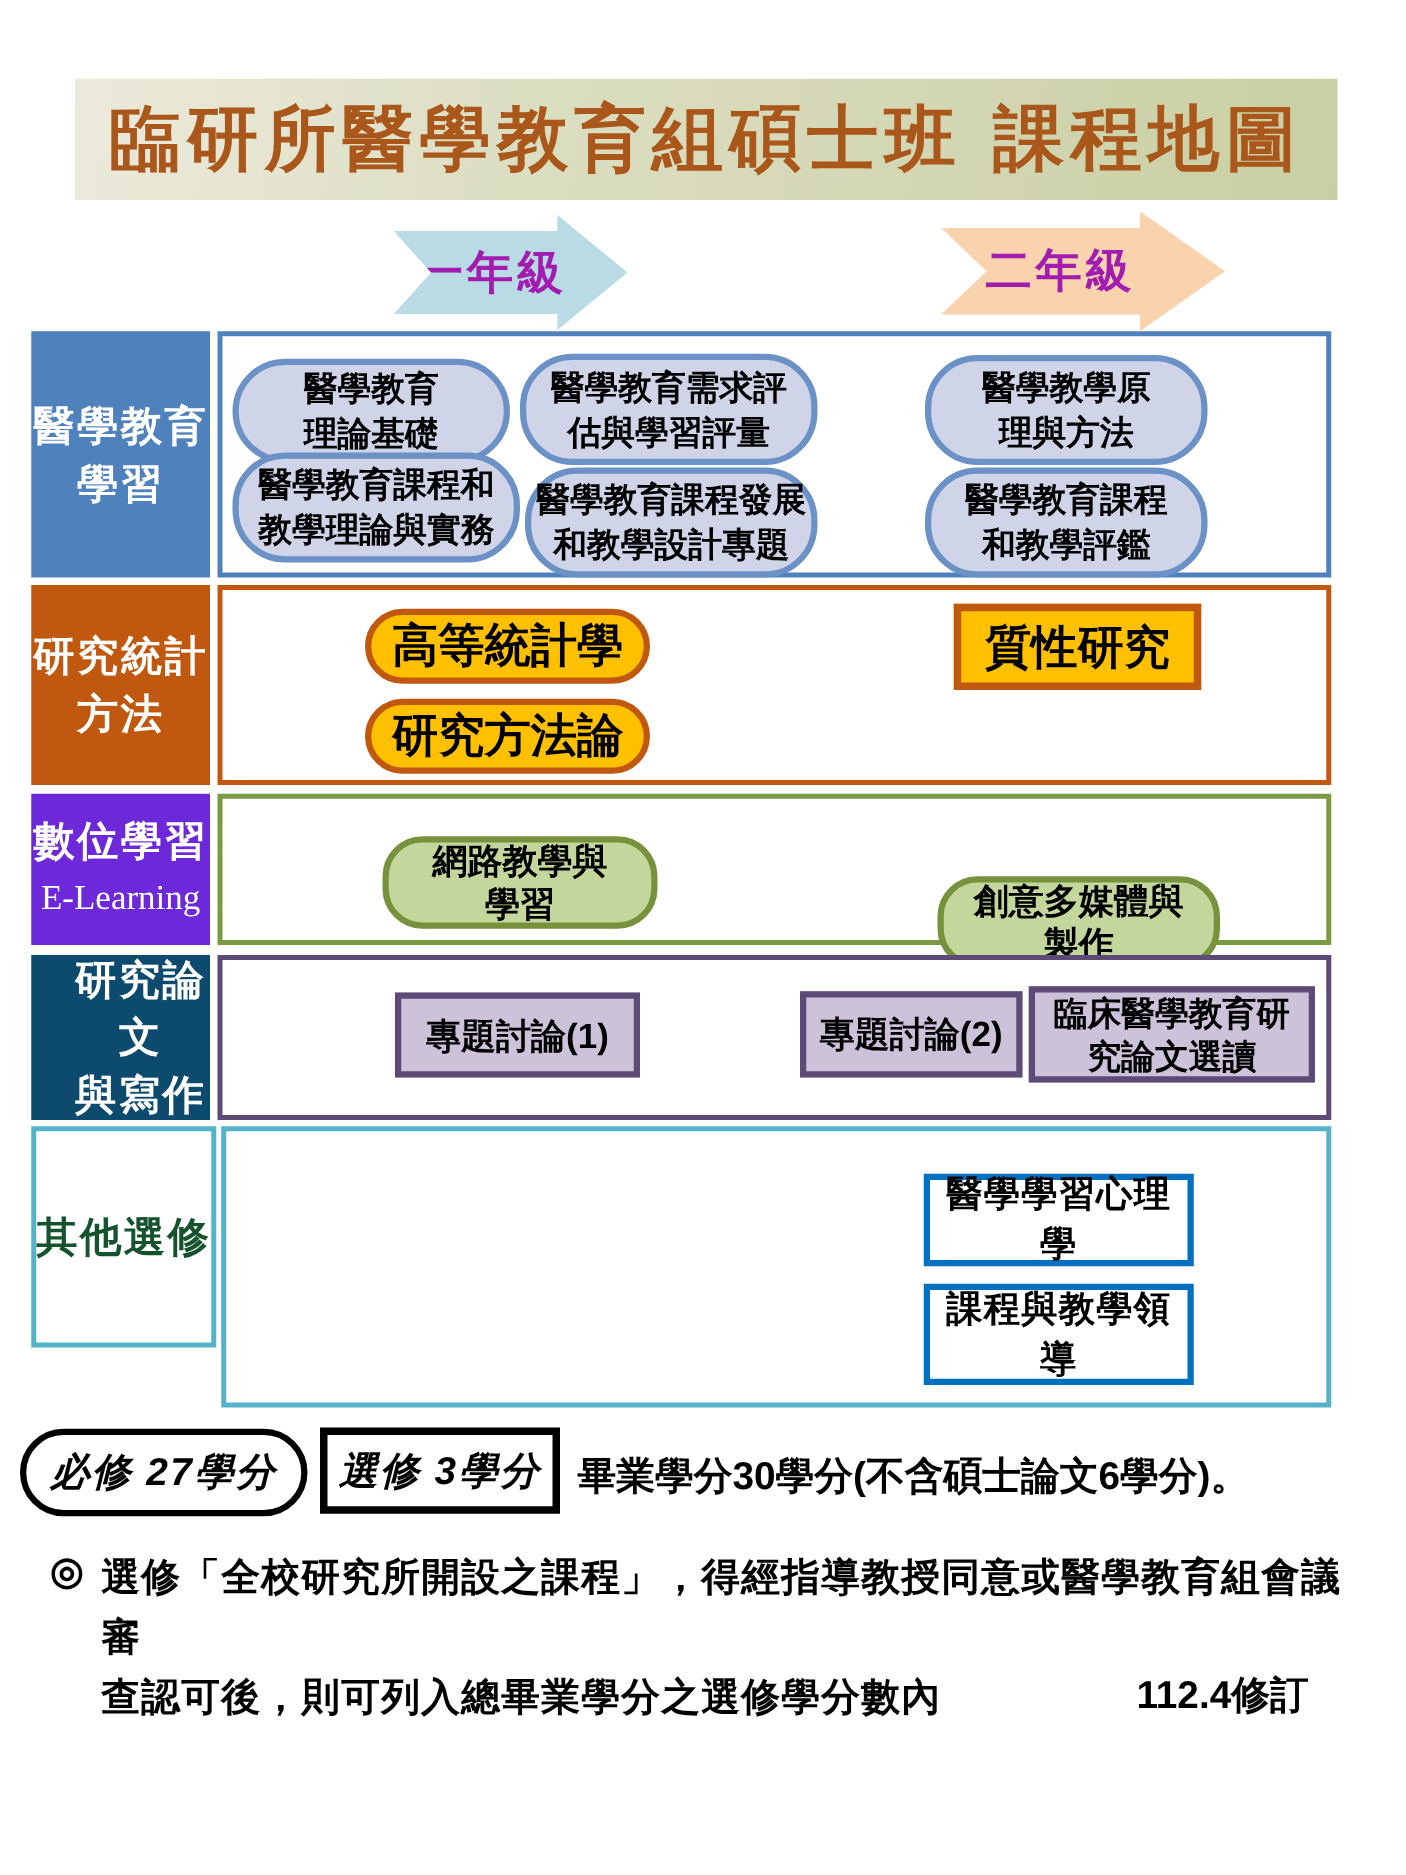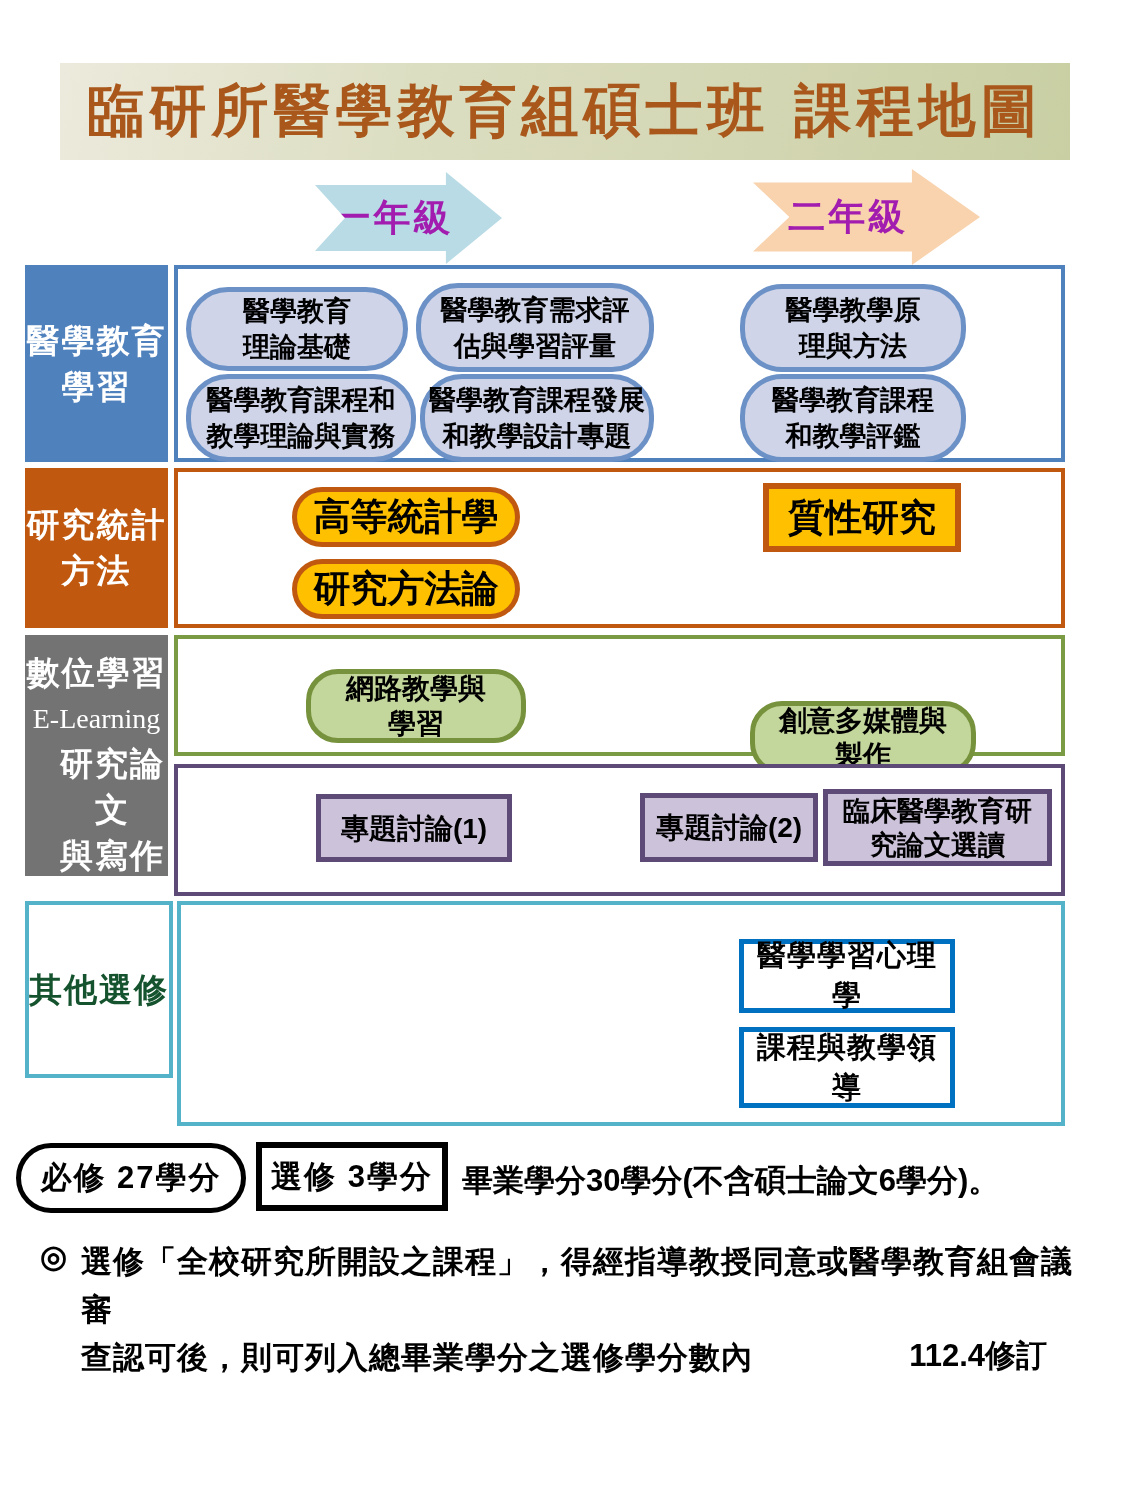--- a/index.html
+++ b/index.html
@@ -40,21 +40,21 @@
   .course span{display:block;}
   .r1c{background:#cfd4e8;border:5px solid #6b91c7;border-radius:42px;font-size:27px;line-height:36px;}
   .r2c{background:#ffc000;border:5px solid #c0590f;font-size:37px;line-height:34px;}
   .round{border-radius:30px;}
   .r3c{background:#c3d69b;border:5px solid #76923c;border-radius:32px;font-size:28px;line-height:35px;}
   .r4c{background:#ccc2da;border:5px solid #5d4a77;font-size:28px;line-height:35px;}
   .r5c{background:#fff;border:5px solid #0070c0;font-size:29px;letter-spacing:1px;}
   
   .badge{
     display:flex;align-items:center;justify-content:center;background:#fff;
-    border:5px solid #000;font-size:31px;font-weight:bold;letter-spacing:2px;
+    border:5px solid #000;font-size:31px;font-weight:bold;letter-spacing:2px;font-style:italic;
   }
   .note,.gradtext{font-size:31px;font-weight:bold;color:#000;}
   .note-line{line-height:48px;letter-spacing:1px;}
   .elearn-en{font-family:"Liberation Serif",serif;font-weight:normal;font-size:28px;letter-spacing:0;}
 </style>
 </head>
 <body>
 
 <div class="page">
 
@@ -79,21 +79,21 @@
     <span>理論基礎</span>
   </div>
   <div class="abs course r1c" style="left:416px;top:283px;width:238px;height:89px;">
     <span>醫學教育需求評</span>
     <span>估與學習評量</span>
   </div>
   <div class="abs course r1c" style="left:740px;top:284px;width:226px;height:88px;">
     <span>醫學教學原</span>
     <span>理與方法</span>
   </div>
-  <div class="abs course r1c" style="left:186px;top:374px;width:230px;height:88px;">
+  <div class="abs course r1c" style="left:186px;top:362px;width:230px;height:88px;">
     <span>醫學教育課程和</span>
     <span>教學理論與實務</span>
   </div>
   <div class="abs course r1c" style="left:420px;top:374px;width:234px;height:88px;">
     <span>醫學教育課程發展</span>
     <span>和教學設計專題</span>
   </div>
   <div class="abs course r1c" style="left:740px;top:374px;width:226px;height:88px;">
     <span>醫學教育課程</span>
     <span>和教學評鑑</span>
@@ -107,35 +107,35 @@
   <div class="abs course r2c round" style="left:292px;top:487px;width:228px;height:60px;">
     <span>高等統計學</span>
   </div>
   <div class="abs course r2c round" style="left:292px;top:559px;width:228px;height:60px;">
     <span>研究方法論</span>
   </div>
   <div class="abs course r2c" style="left:763px;top:483px;width:198px;height:69px;border-width:6px;">
     <span>質性研究</span>
   </div>
 
-  <div class="abs sidebar" style="left:25px;top:635px;width:143px;height:121px;background:#737373;">
+  <div class="abs sidebar" style="left:25px;top:635px;width:143px;height:121px;background:#6d28d9;">
     <span>數位學習</span>
     <span class="elearn-en">E-Learning</span>
   </div>
   <div class="abs rowbox" style="left:174px;top:635px;width:891px;height:121px;border:4px solid #7a9a43;"></div>
   <div class="abs course r3c" style="left:306px;top:669px;width:220px;height:74px;">
     <span>網路教學與</span>
     <span>學習</span>
   </div>
   <div class="abs course r3c" style="left:750px;top:669px;width:226px;height:74px;margin-top:32px;">
     <span>創意多媒體與</span>
     <span>製作</span>
   </div>
 
-  <div class="abs sidebar" style="left:25px;top:744px;width:143px;height:132px;background:#737373;padding-left:32px;">
+  <div class="abs sidebar" style="left:25px;top:764px;width:143px;height:132px;background:#0c4a6e;padding-left:32px;">
     <span>研究論文</span>
     <span>與寫作</span>
   </div>
   <div class="abs rowbox" style="left:174px;top:764px;width:891px;height:132px;border:4px solid #5d4a77;"></div>
   <div class="abs course r4c" style="left:316px;top:794px;width:196px;height:68px;">
     <span>專題討論(1)</span>
   </div>
   <div class="abs course r4c" style="left:640px;top:793px;width:178px;height:69px;">
     <span>專題討論(2)</span>
   </div>

